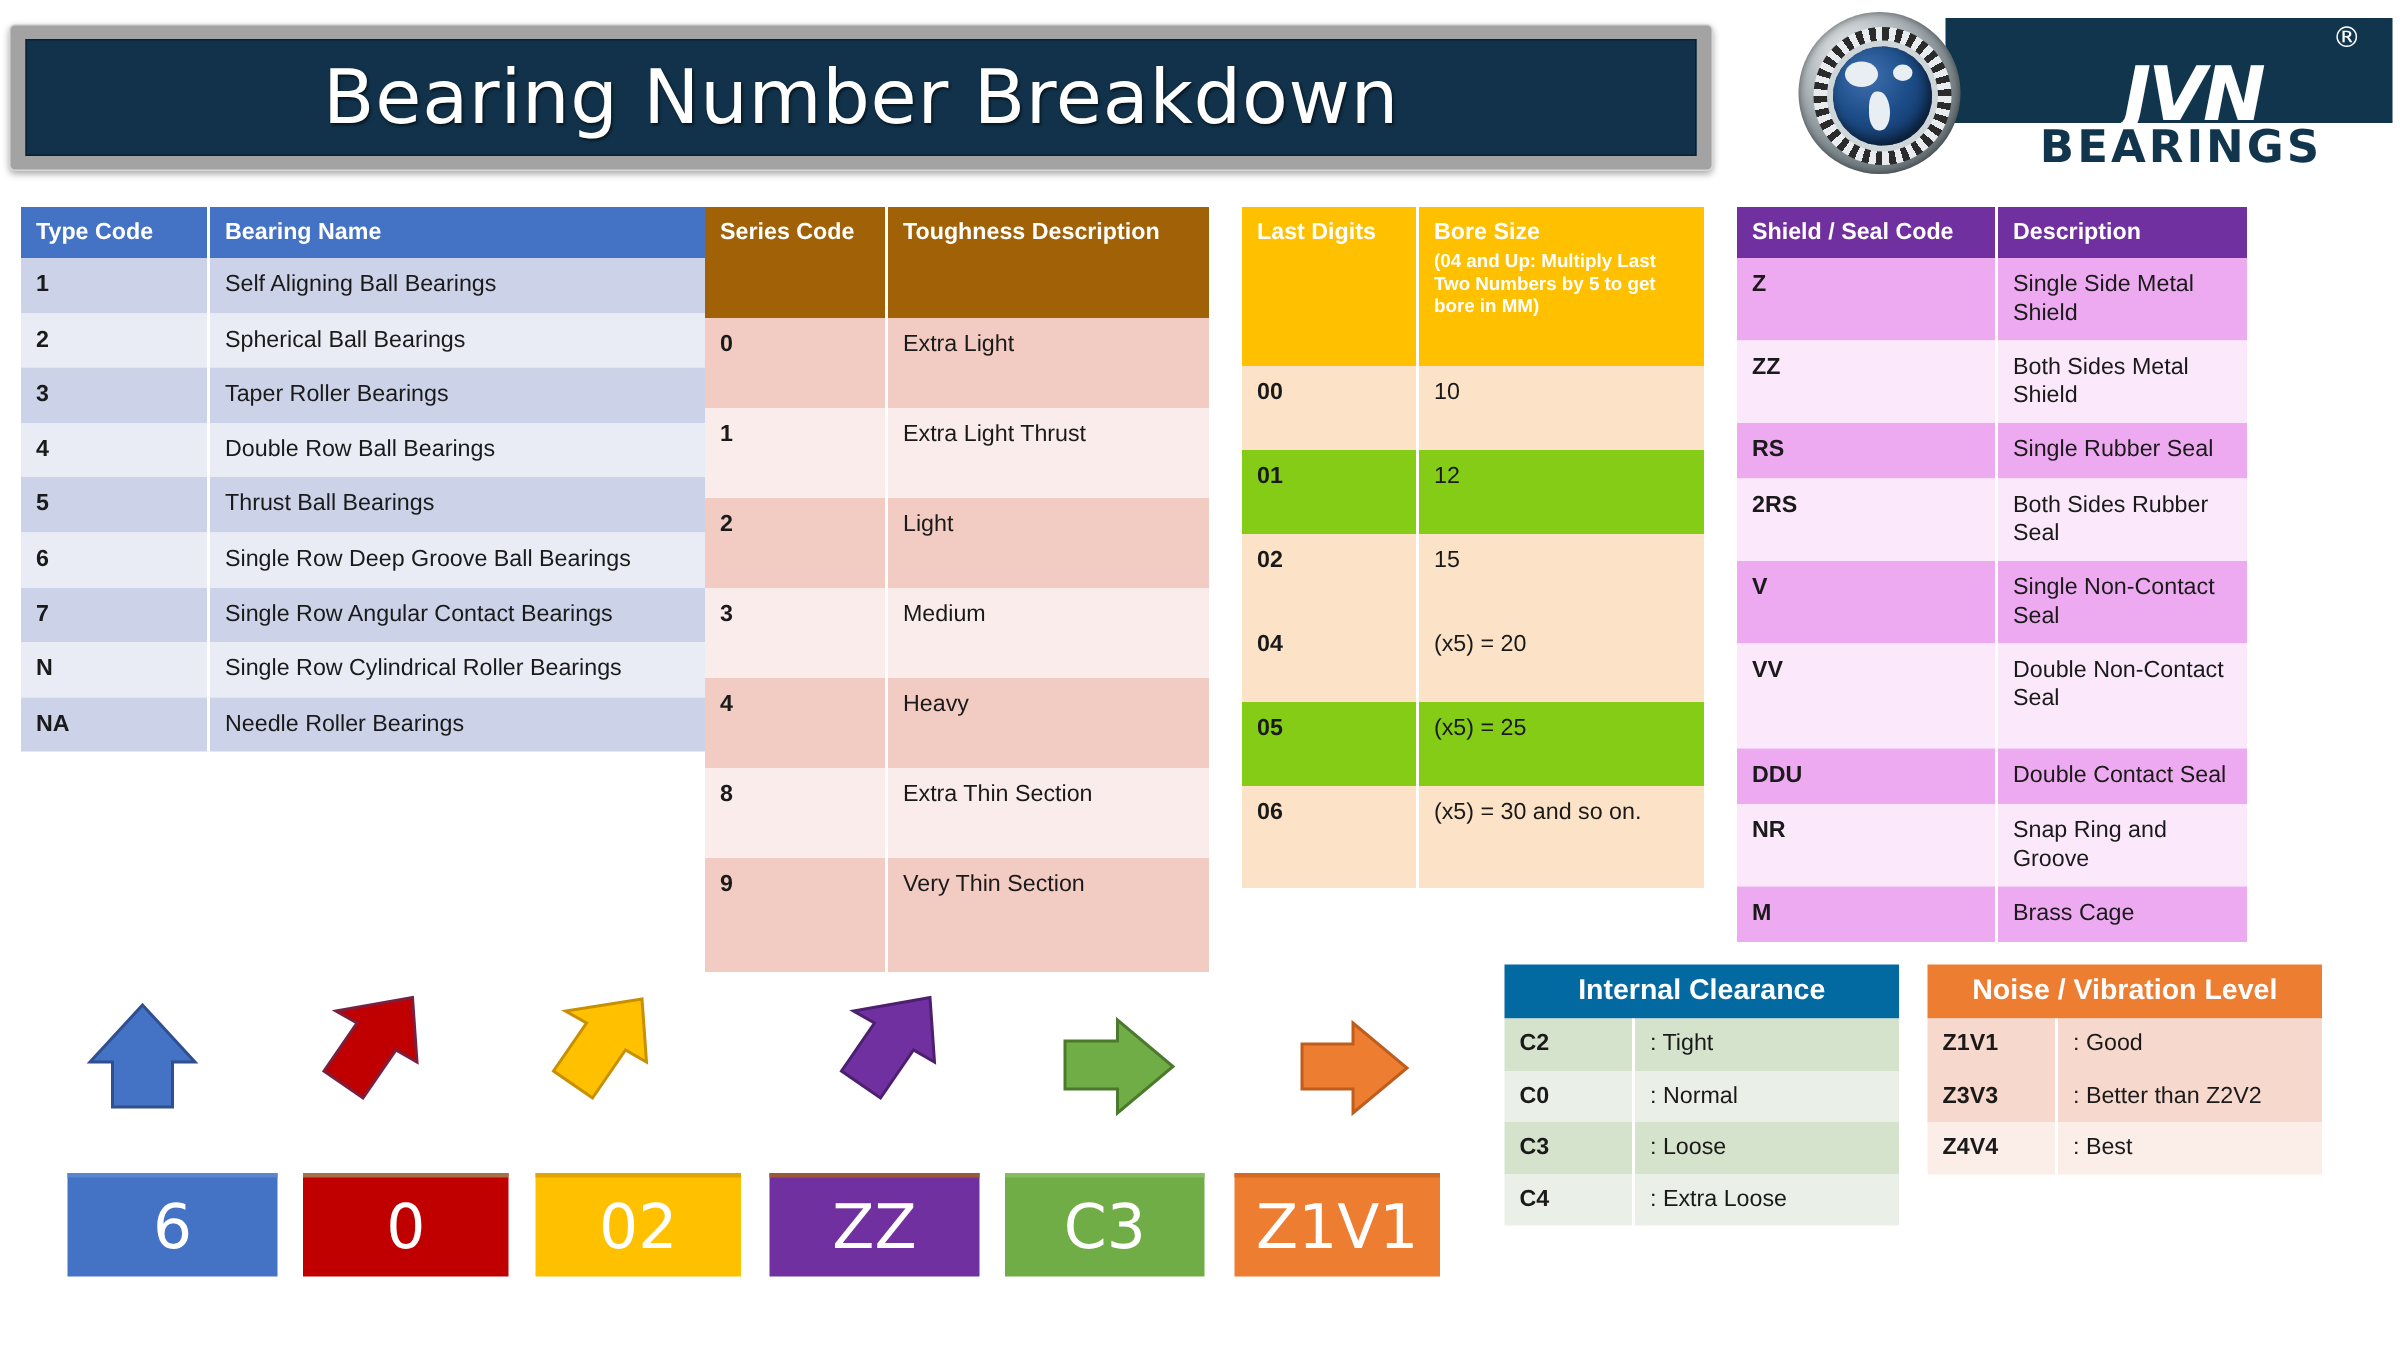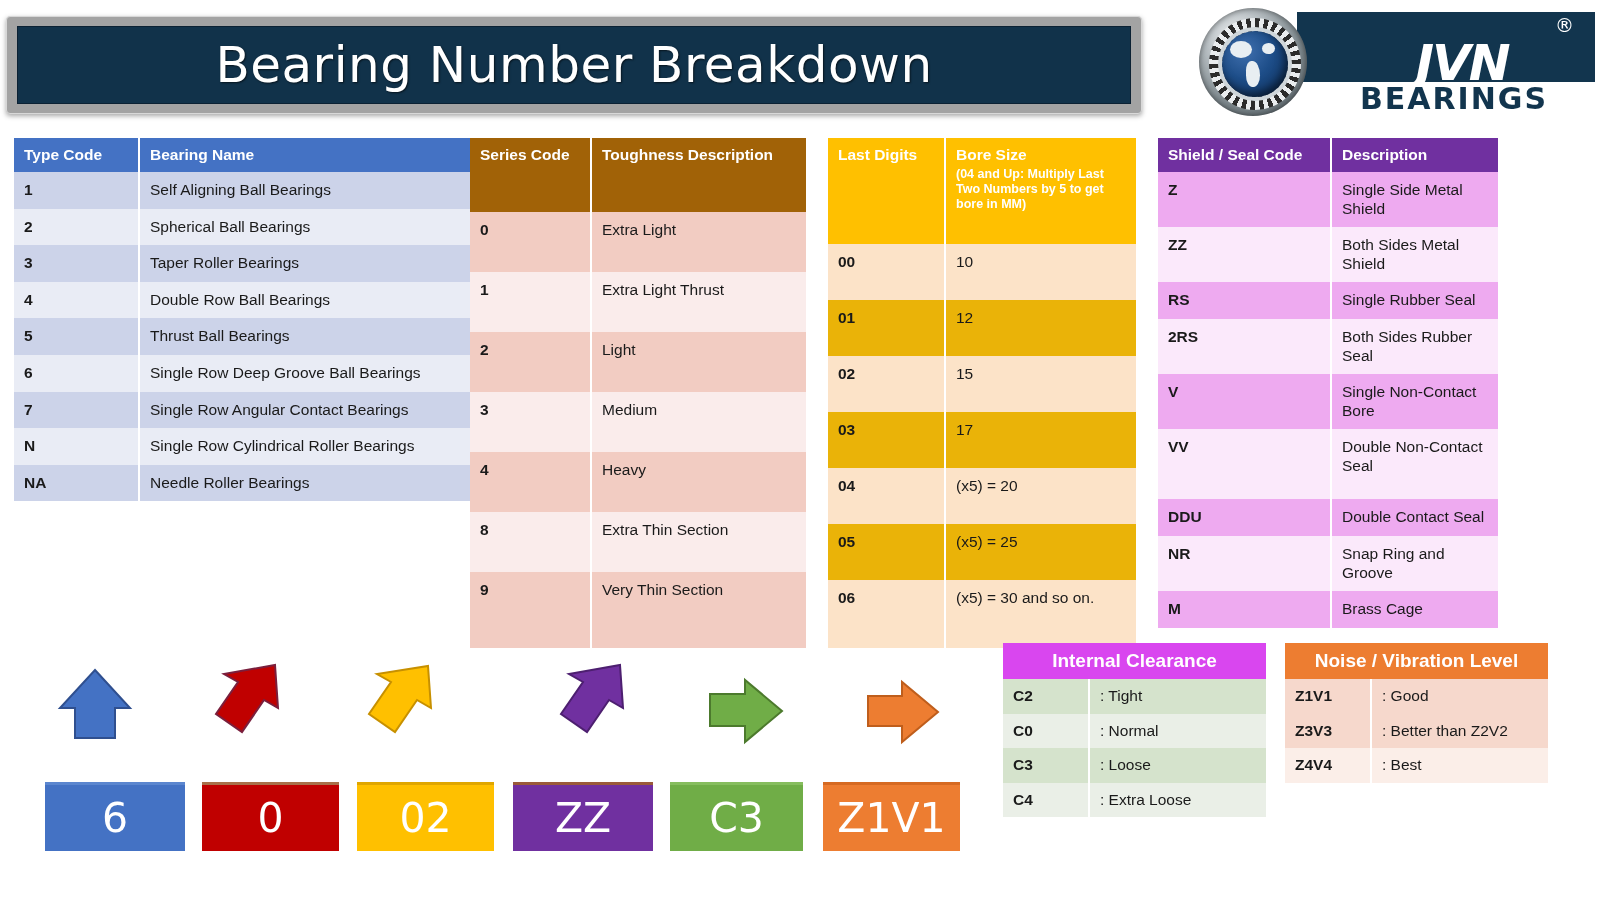--- a/index.html
+++ b/index.html
@@ -112,32 +112,32 @@
   
   #t-series{left:470px;top:138px;width:336px;}
   #t-series th{background:#a16207;}
   #t-series tr.r-odd td{background:#f2ccc2;}
   #t-series tr.r-even td{background:#faeceb;}
   #t-series td.code{border-right:2px solid #ffffff;}
   
   #t-bore{left:828px;top:138px;width:308px;}
   #t-bore th{background:#ffc000;}
   #t-bore tr.r-odd td{background:#fce3c8;}
-  #t-bore tr.r-even td{background:#eab308;}
+  #t-bore tr.r-even td{background:#84cc16;}
   #t-bore td.code{border-right:2px solid #ffffff;}
   #t-bore th .sub{font-size:12.5px;display:block;margin-top:3px;line-height:1.2;}
   
   #t-shield{left:1158px;top:138px;width:340px;}
   #t-shield th{background:#7030a0;}
   #t-shield tr.r-odd td{background:#eeaaf0;}
   #t-shield tr.r-even td{background:#fbe9fb;}
   #t-shield td.code{border-right:2px solid #ffffff;}
   
   #t-clear{left:1003px;top:643px;width:263px;}
-  #t-clear th{background:#d946ef;text-align:center;font-size:19px;padding:7px 6px;}
+  #t-clear th{background:#0369a1;text-align:center;font-size:19px;padding:7px 6px;}
   #t-clear tr.r-odd td{background:#d5e3cc;}
   #t-clear tr.r-even td{background:#eaefe7;}
   #t-clear td{font-size:15.5px;padding:8px 10px;}
   #t-clear td.code{border-right:2px solid #ffffff;}
   
   #t-noise{left:1285px;top:643px;width:263px;}
   #t-noise th{background:#ed7d31;text-align:center;font-size:19px;padding:7px 6px;}
   #t-noise tr.r-odd td{background:#f6d8cc;}
   #t-noise tr.r-even td{background:#fbeee8;}
   #t-noise td{font-size:15.5px;padding:8px 10px;}
@@ -297,24 +297,20 @@
           <td>10</td>
         </tr>
       <tr class="r-even">
           <td class="code" style="height:38px">01</td>
           <td>12</td>
         </tr>
       <tr class="r-odd">
           <td class="code" style="height:38px">02</td>
           <td>15</td>
         </tr>
-      <tr class="r-even">
-          <td class="code" style="height:38px">03</td>
-          <td>17</td>
-        </tr>
       <tr class="r-odd">
           <td class="code" style="height:38px">04</td>
           <td>(x5) = 20</td>
         </tr>
       <tr class="r-even">
           <td class="code" style="height:38px">05</td>
           <td>(x5) = 25</td>
         </tr>
       <tr class="r-odd">
           <td class="code" style="height:50px">06</td>
@@ -348,21 +344,21 @@
       <tr class="r-odd">
           <td class="code">RS</td>
           <td>Single Rubber Seal</td>
         </tr>
       <tr class="r-even">
           <td class="code">2RS</td>
           <td>Both Sides Rubber Seal</td>
         </tr>
       <tr class="r-odd">
           <td class="code">V</td>
-          <td>Single Non-Contact Bore</td>
+          <td>Single Non-Contact Seal</td>
         </tr>
       <tr class="r-even">
           <td class="code" style="height:52px">VV</td>
           <td style="max-width:180px">Double Non-Contact Seal</td>
         </tr>
       <tr class="r-odd">
           <td class="code">DDU</td>
           <td>Double Contact Seal</td>
         </tr>
       <tr class="r-even">

